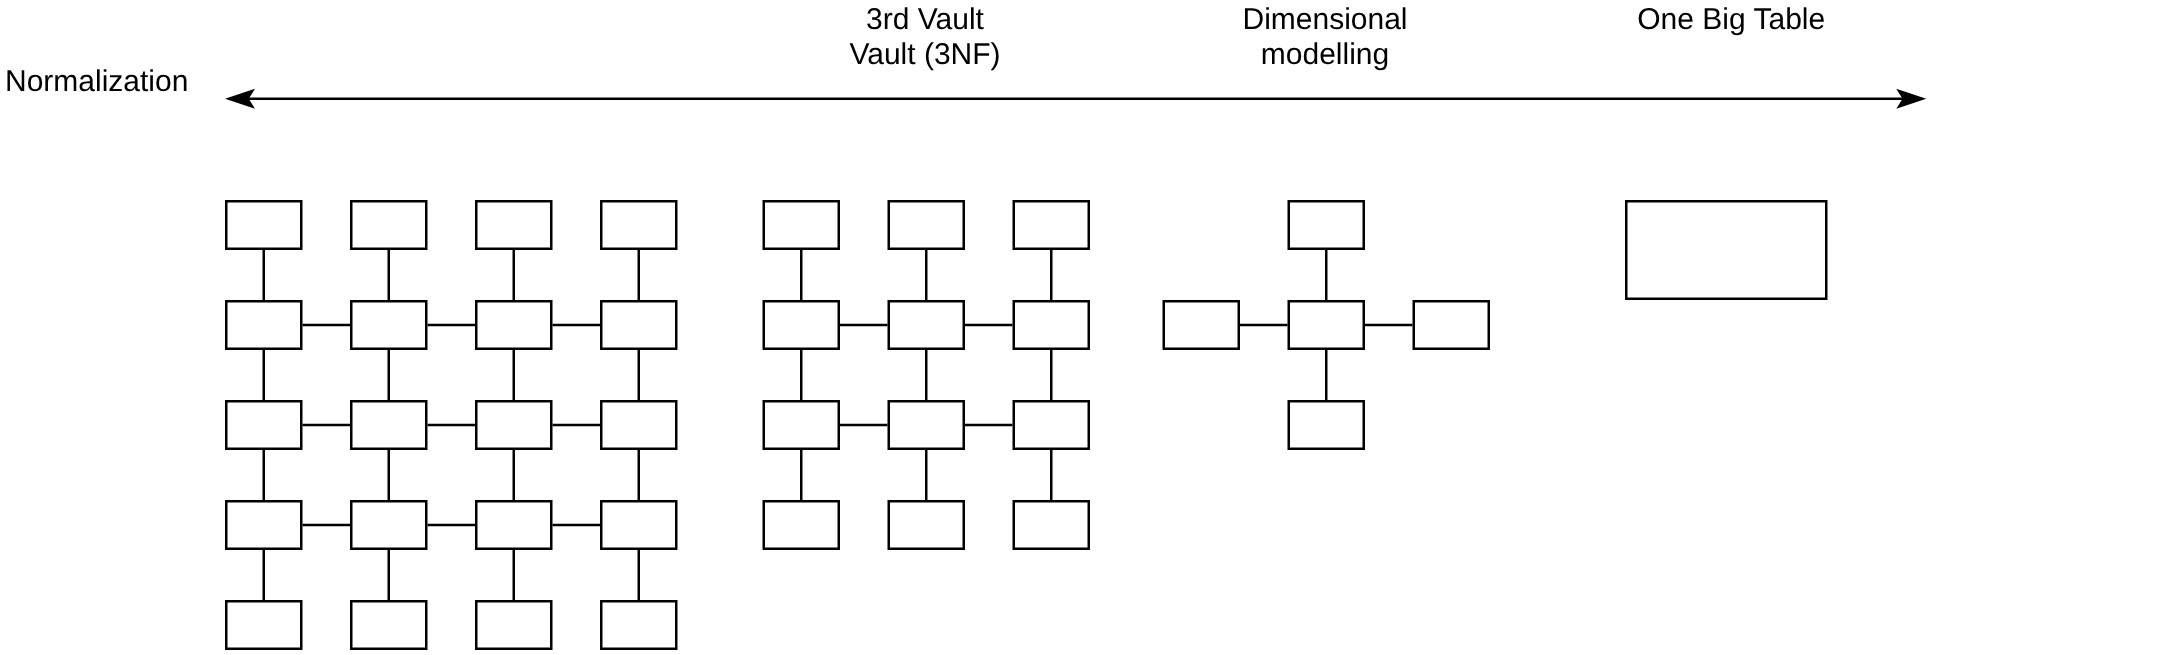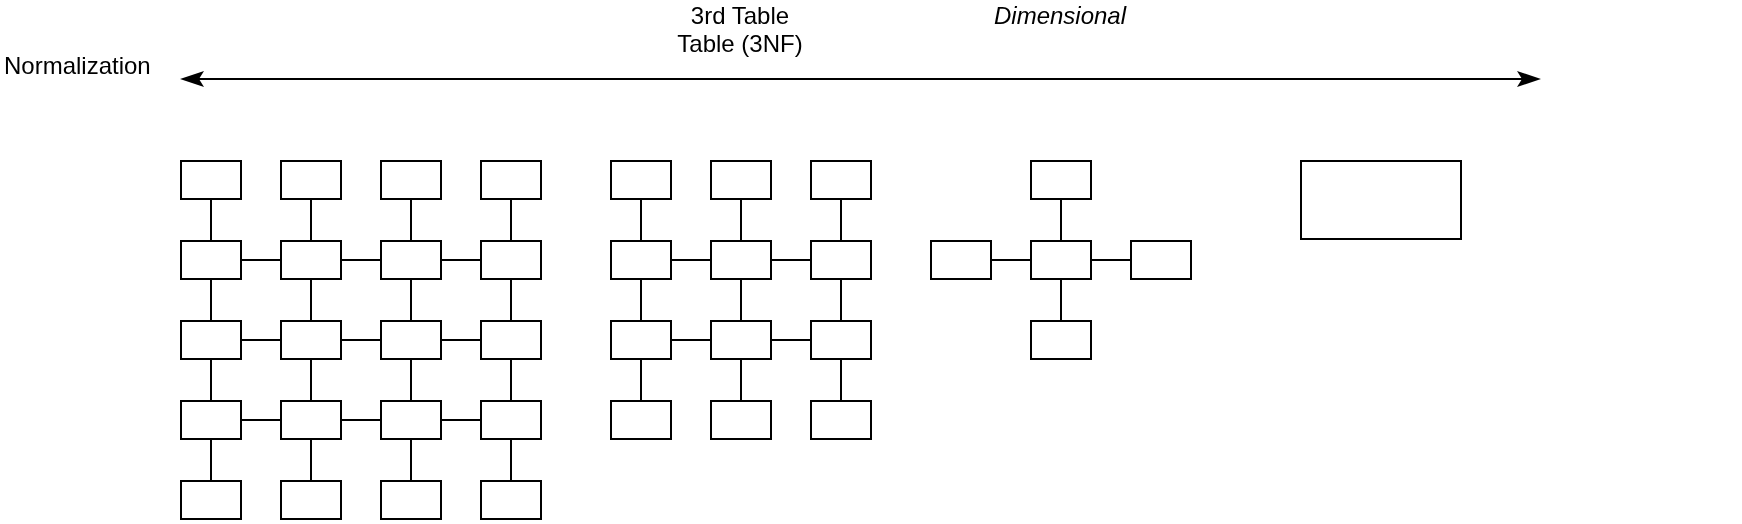--- a/index.html
+++ b/index.html
@@ -47,29 +47,31 @@
 
 
   <svg class="arrow-svg" width="1742" height="524">
     <line x1="196" y1="79" x2="1525" y2="79" stroke="#000000" stroke-width="2"></line>
     <polygon points="180,79 204,71 199,79 204,87" fill="#000000"></polygon>
     <polygon points="1541,79 1517,71 1522,79 1517,87" fill="#000000"></polygon>
   </svg>
 
 
   <div class="approach-label" style="left:590px;">
-    <div>3rd Table</div>
-    <div>Table (3NF)</div>
+    <div>3rd Vault</div>
+    <div>Vault (3NF)</div>
   </div>
 
-  <div class="approach-label" style="left:910px;font-style:italic;">
+  <div class="approach-label" style="left:910px;">
     <div>Dimensional</div>
+    <div>modelling</div>
   </div>
 
   <div class="approach-label" style="left:1235px;">
+    <div>One Big Table</div>
   </div>
 
   <div id="shapes">
       <div class="entity-box" style="left: 180px; top: 160px; width: 62px; height: 40px;"></div>
       <div class="entity-box" style="left: 280px; top: 160px; width: 62px; height: 40px;"></div>
       <div class="entity-box" style="left: 380px; top: 160px; width: 62px; height: 40px;"></div>
       <div class="entity-box" style="left: 480px; top: 160px; width: 62px; height: 40px;"></div>
       <div class="entity-box" style="left: 180px; top: 240px; width: 62px; height: 40px;"></div>
       <div class="entity-box" style="left: 280px; top: 240px; width: 62px; height: 40px;"></div>
       <div class="entity-box" style="left: 380px; top: 240px; width: 62px; height: 40px;"></div>

